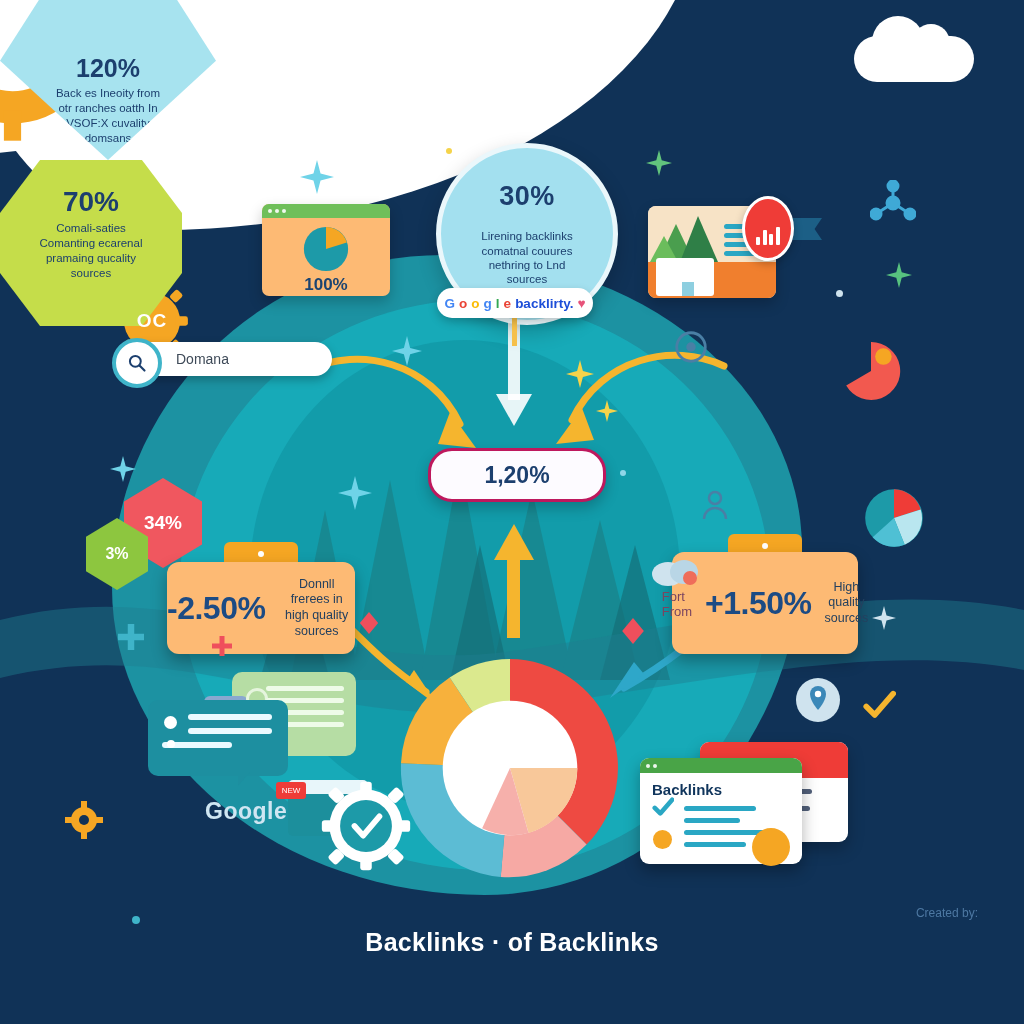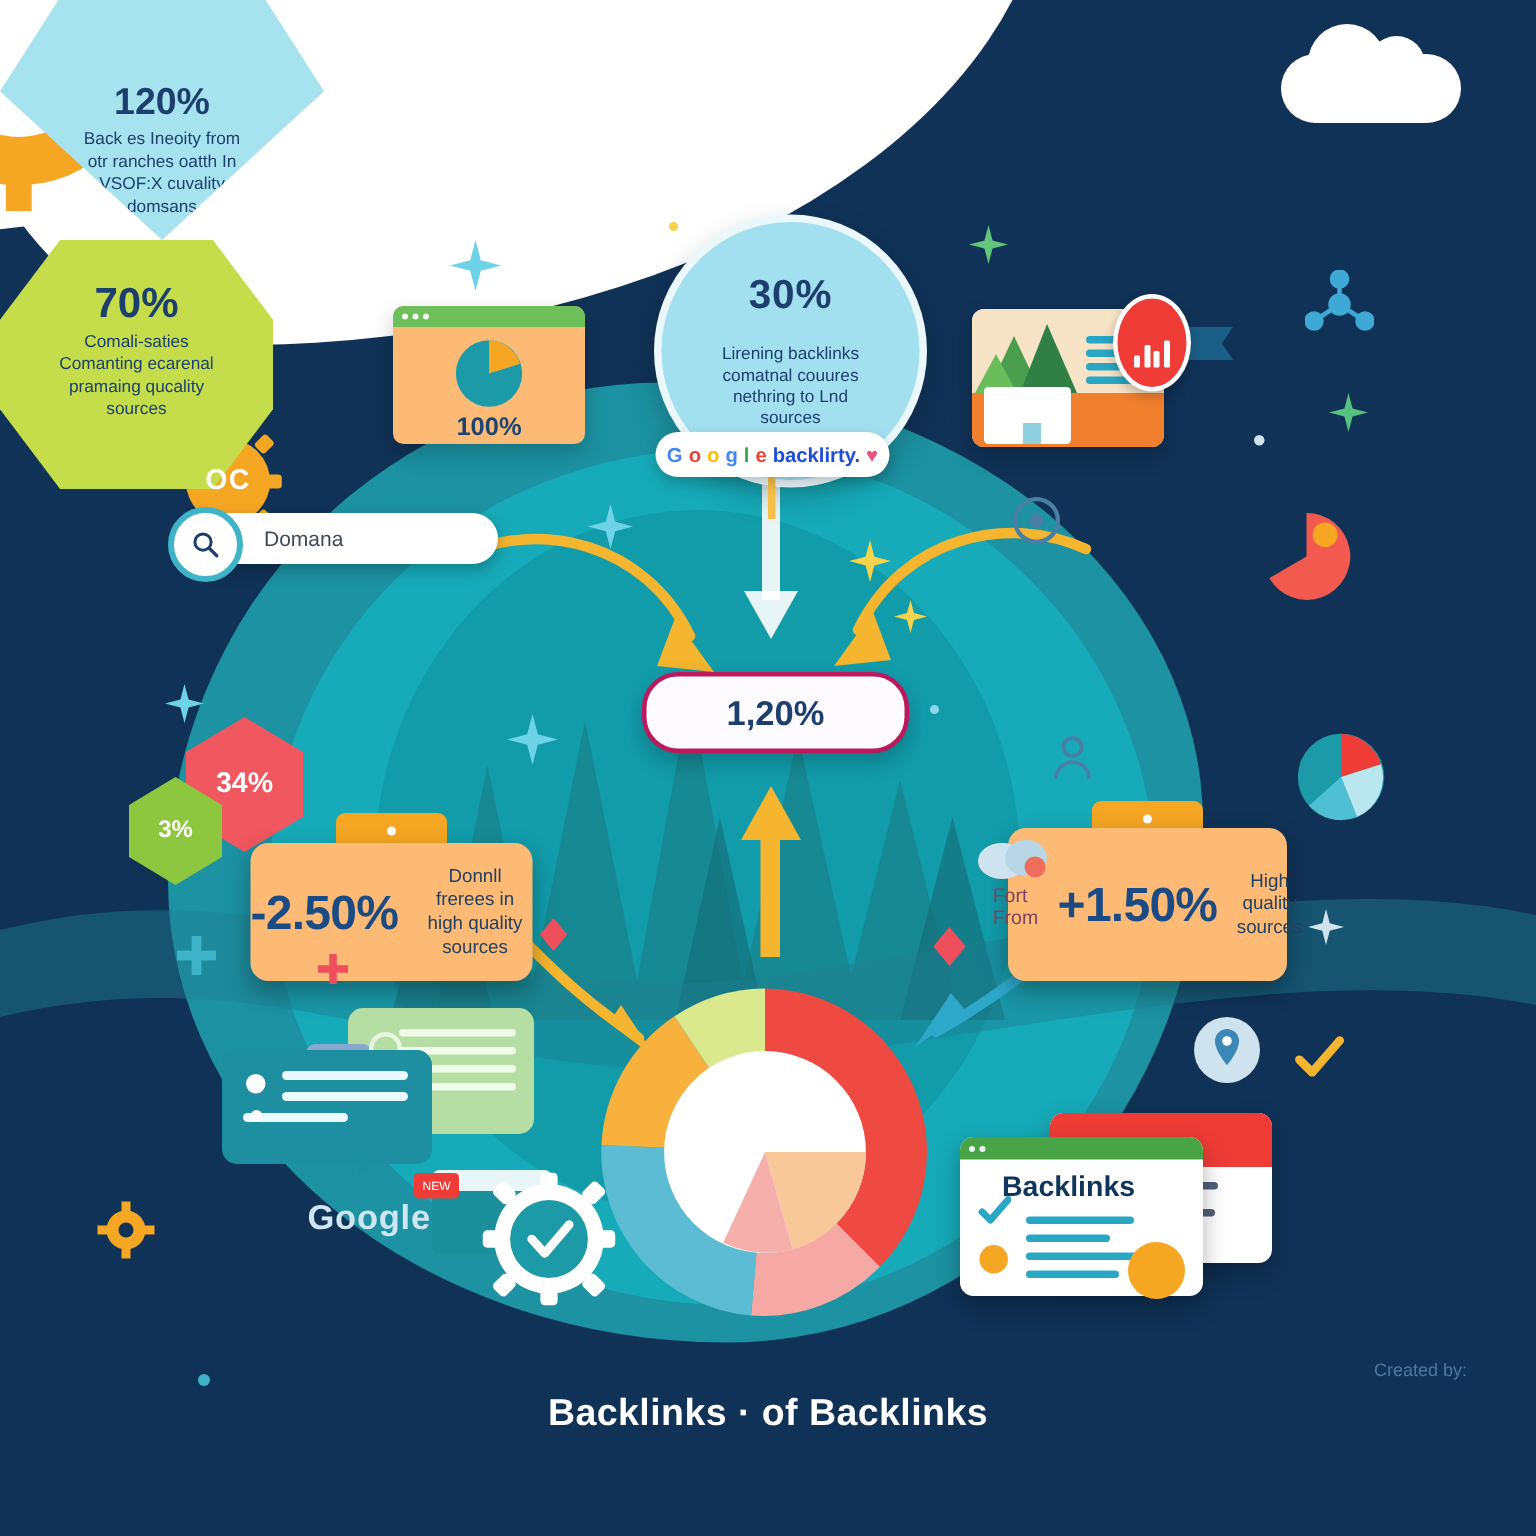--- a/index.html
+++ b/index.html
@@ -181,21 +181,21 @@
   .mini-win{position:absolute;left:288px;top:780px;width:80px;height:56px;background:#1c8f9c;border-radius:5px;}
   .mini-win .top{height:14px;background:#e8f6fa;border-radius:5px 5px 0 0;}
   .red-tag{position:absolute;left:276px;top:782px;width:30px;height:17px;background:#ef3c37;border-radius:3px;
     color:#fff;font-size:8px;display:flex;align-items:center;justify-content:center;}
 
   .bl-card{
     left:640px;top:758px;width:162px;height:106px;background:#fff;border-radius:9px;
     box-shadow:0 7px 16px rgba(0,0,0,.3);overflow:hidden;
   }
   .bl-bar{height:15px;background:#49a447;display:flex;align-items:center;gap:3px;padding-left:6px;}
-  .bl-title{font-size:19px;font-weight:bold;color:#10355c;margin:8px 0 0 28px;}
+  .bl-title{font-size:15px;font-weight:bold;color:#10355c;margin:8px 0 0 12px;}
   .bl-rows{margin:8px 0 0 44px;}
   .bl-rows i{display:block;height:5px;background:#2aa7c4;border-radius:3px;margin-bottom:7px;}
   .bl-check{position:absolute;left:12px;top:38px;width:22px;height:22px;}
   .bl-odot{position:absolute;left:13px;top:72px;width:19px;height:19px;border-radius:50%;background:#f5a623;}
   .red-card{
     left:700px;top:742px;width:148px;height:100px;background:#fff;border-radius:9px;overflow:hidden;
     box-shadow:0 7px 16px rgba(0,0,0,.25);
   }
   .red-card .rbar{height:36px;background:#ef3c37;}
   .red-lines{padding:10px 0 0 14px;}

